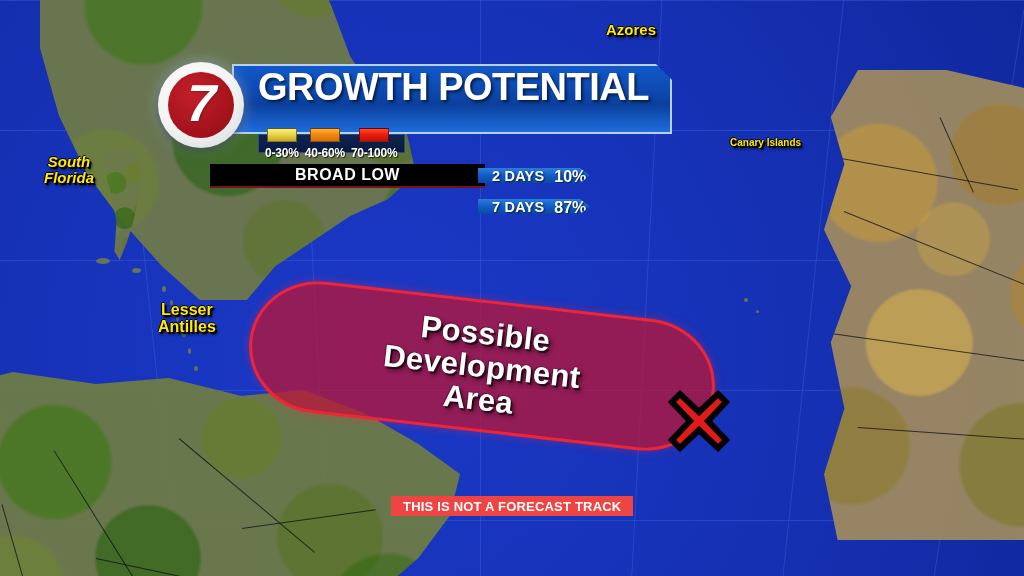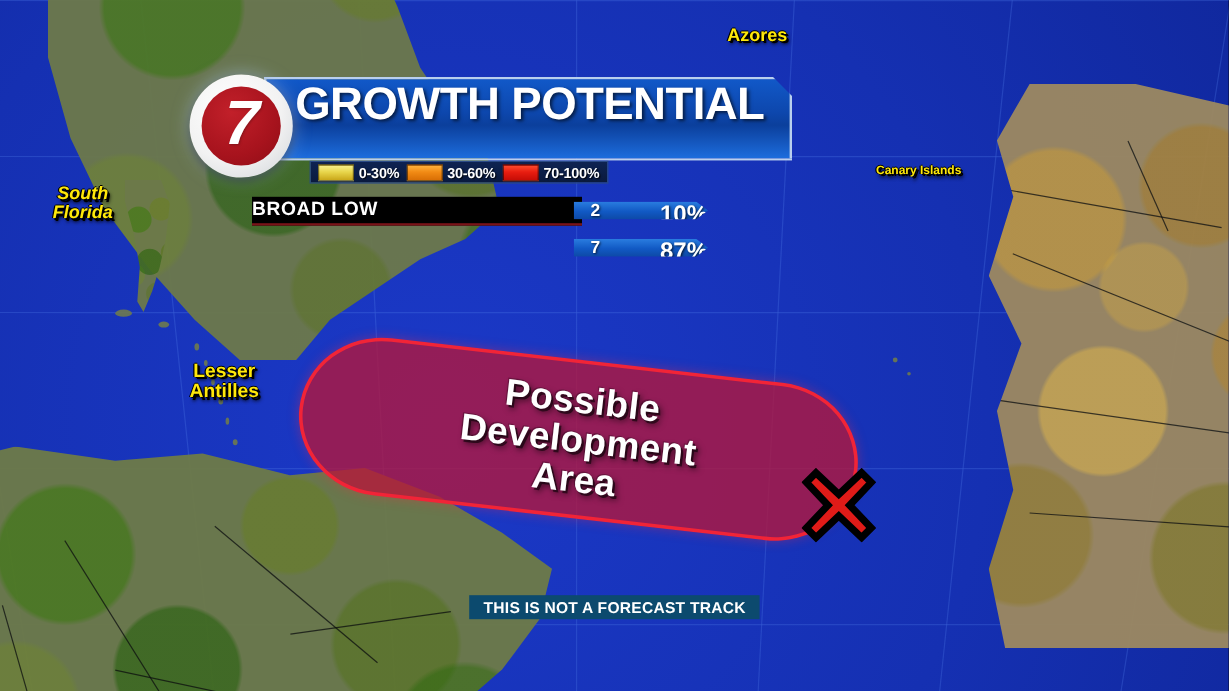--- a/index.html
+++ b/index.html
@@ -206,21 +206,21 @@
   
   #x-marker {
     position: absolute;
     left: 668px; top: 390px;
     width: 62px; height: 62px;
   }
 
   
   #title-banner {
     position: absolute;
-    left: 220px; top: 64px;
+    left: 232px; top: 64px;
     width: 440px; height: 70px;
     background: linear-gradient(180deg, #1158c8 0%, #0d47ad 42%, #0b3f9c 58%, #1d6ddd 100%);
     border: 2px solid #b9cfee;
     border-right: none;
     clip-path: polygon(0 0, calc(100% - 16px) 0, 100% 16px, 100% 100%, 0 100%);
     box-shadow: 0 3px 8px rgba(0,0,0,.5);
     box-sizing: border-box;
   }
   #title-banner::after {
     content: "";
@@ -274,42 +274,42 @@
     position: absolute;
     left: 258px; top: 134px;
     height: 19px;
     background: linear-gradient(180deg, #0e2352 0%, #0a1a3e 100%);
     border: 1px solid #2a4a86;
     display: flex; align-items: center;
     padding: 0 6px;
     gap: 6px;
     box-sizing: border-box;
   }
-  .legend-item { display: flex; align-items: center; gap: 4px; }
+  .legend-item { display: flex; align-items: center; gap: 4px; flex-direction: column; }
   .legend-swatch {
     width: 28px; height: 12px;
     border: 1px solid rgba(0,0,0,.5);
   }
   .legend-text {
     color: #fff; font-size: 12px; font-weight: bold;
     letter-spacing: -.2px;
     text-shadow: 1px 1px 1px rgba(0,0,0,.8);
   }
 
   
   #info-panel {
     position: absolute;
     left: 210px; top: 164px;
     width: 275px;
   }
   #info-header {
     height: 22px;
     background: #000;
     border-bottom: 2px solid #7a1318;
-    display: flex; align-items: center; 
+    display: flex; align-items: center; justify-content: center;
   }
   #info-header-text {
     color: #fff; font-size: 16px; font-weight: bold;
     letter-spacing: .5px;
     text-shadow: 1px 1px 2px rgba(0,0,0,.9);
   }
   #info-body {
     height: 44px;
     background: linear-gradient(180deg, #1a64cf 0%, #0f4eb0 55%, #0b3d92 100%);
     display: flex; align-items: center; justify-content: center;
@@ -334,31 +334,31 @@
     box-sizing: border-box;
   }
   #odds-2day { left: 478px; top: 168px; width: 112px; }
   #odds-7day { left: 478px; top: 199px; width: 112px; }
   .odds-label {
     color: #fff; font-size: 14.5px; font-weight: bold;
     letter-spacing: .2px;
     text-shadow: 1px 1px 2px rgba(0,0,0,.7);
   }
   .odds-value {
-    color: #fff; font-size: 20px; font-weight: bold;
+    color: #fff; font-size: 16px; font-weight: bold;
     margin-left: 10px;
     text-shadow: 1px 1px 2px rgba(0,0,0,.7);
   }
 
   
   #disclaimer {
     position: absolute;
     left: 391px; top: 496px;
     height: 20px;
-    background: #0c4a6e;
+    background: #ef4444;
     display: flex; align-items: center; justify-content: center;
     padding: 0 12px;
   }
   #disclaimer-text {
     color: #fff; font-size: 13px; font-weight: bold;
     letter-spacing: .2px;
   }
 </style>
 </head>
 <body>
@@ -455,21 +455,21 @@
     </div>
   </div>
 
   <div id="legend">
     <div class="legend-item">
       <span class="legend-swatch" style="background: linear-gradient(180deg,#f6f08a 0%,#e8d54a 45%,#caa81a 100%);"></span>
       <span class="legend-text">0-30%</span>
     </div>
     <div class="legend-item">
       <span class="legend-swatch" style="background: linear-gradient(180deg,#ffb23c 0%,#f18a14 45%,#d96f05 100%);"></span>
-      <span class="legend-text">30-60%</span>
+      <span class="legend-text">40-60%</span>
     </div>
     <div class="legend-item">
       <span class="legend-swatch" style="background: linear-gradient(180deg,#ff4a2e 0%,#e81d10 45%,#c60d06 100%);"></span>
       <span class="legend-text">70-100%</span>
     </div>
   </div>
 
   <div id="info-panel">
     <div id="info-header">
       <span id="info-header-text">BROAD LOW</span>

